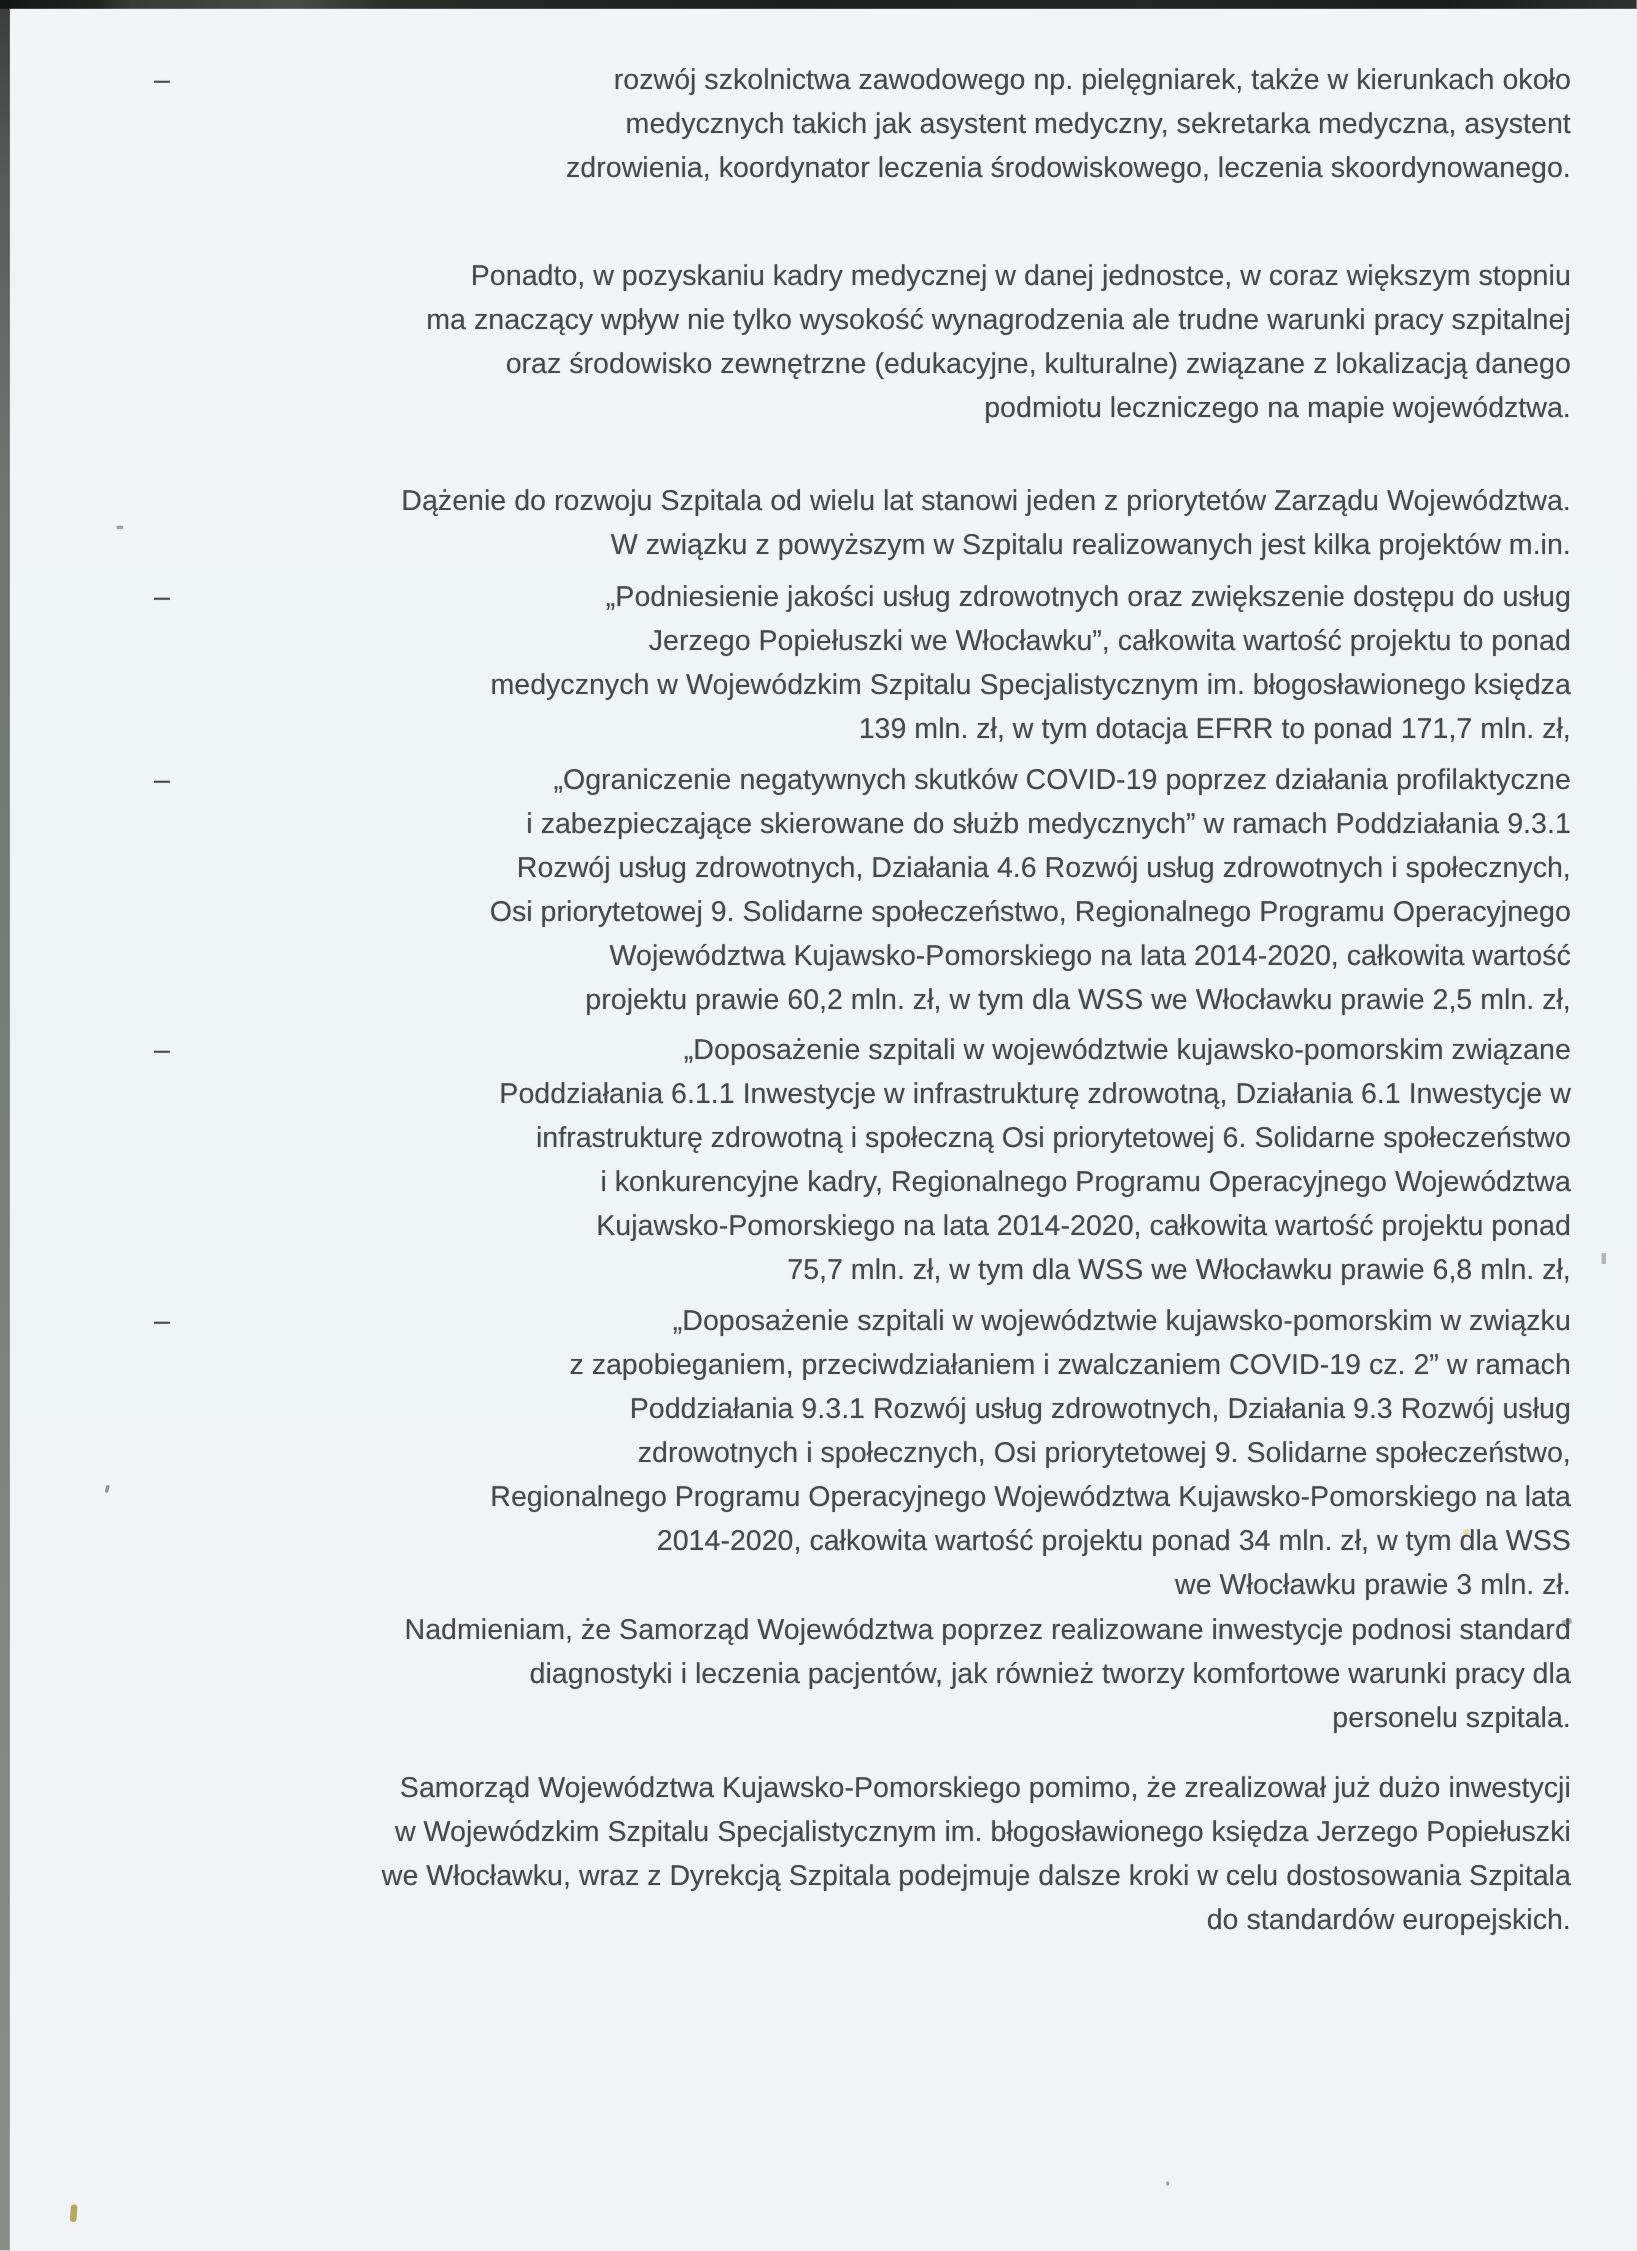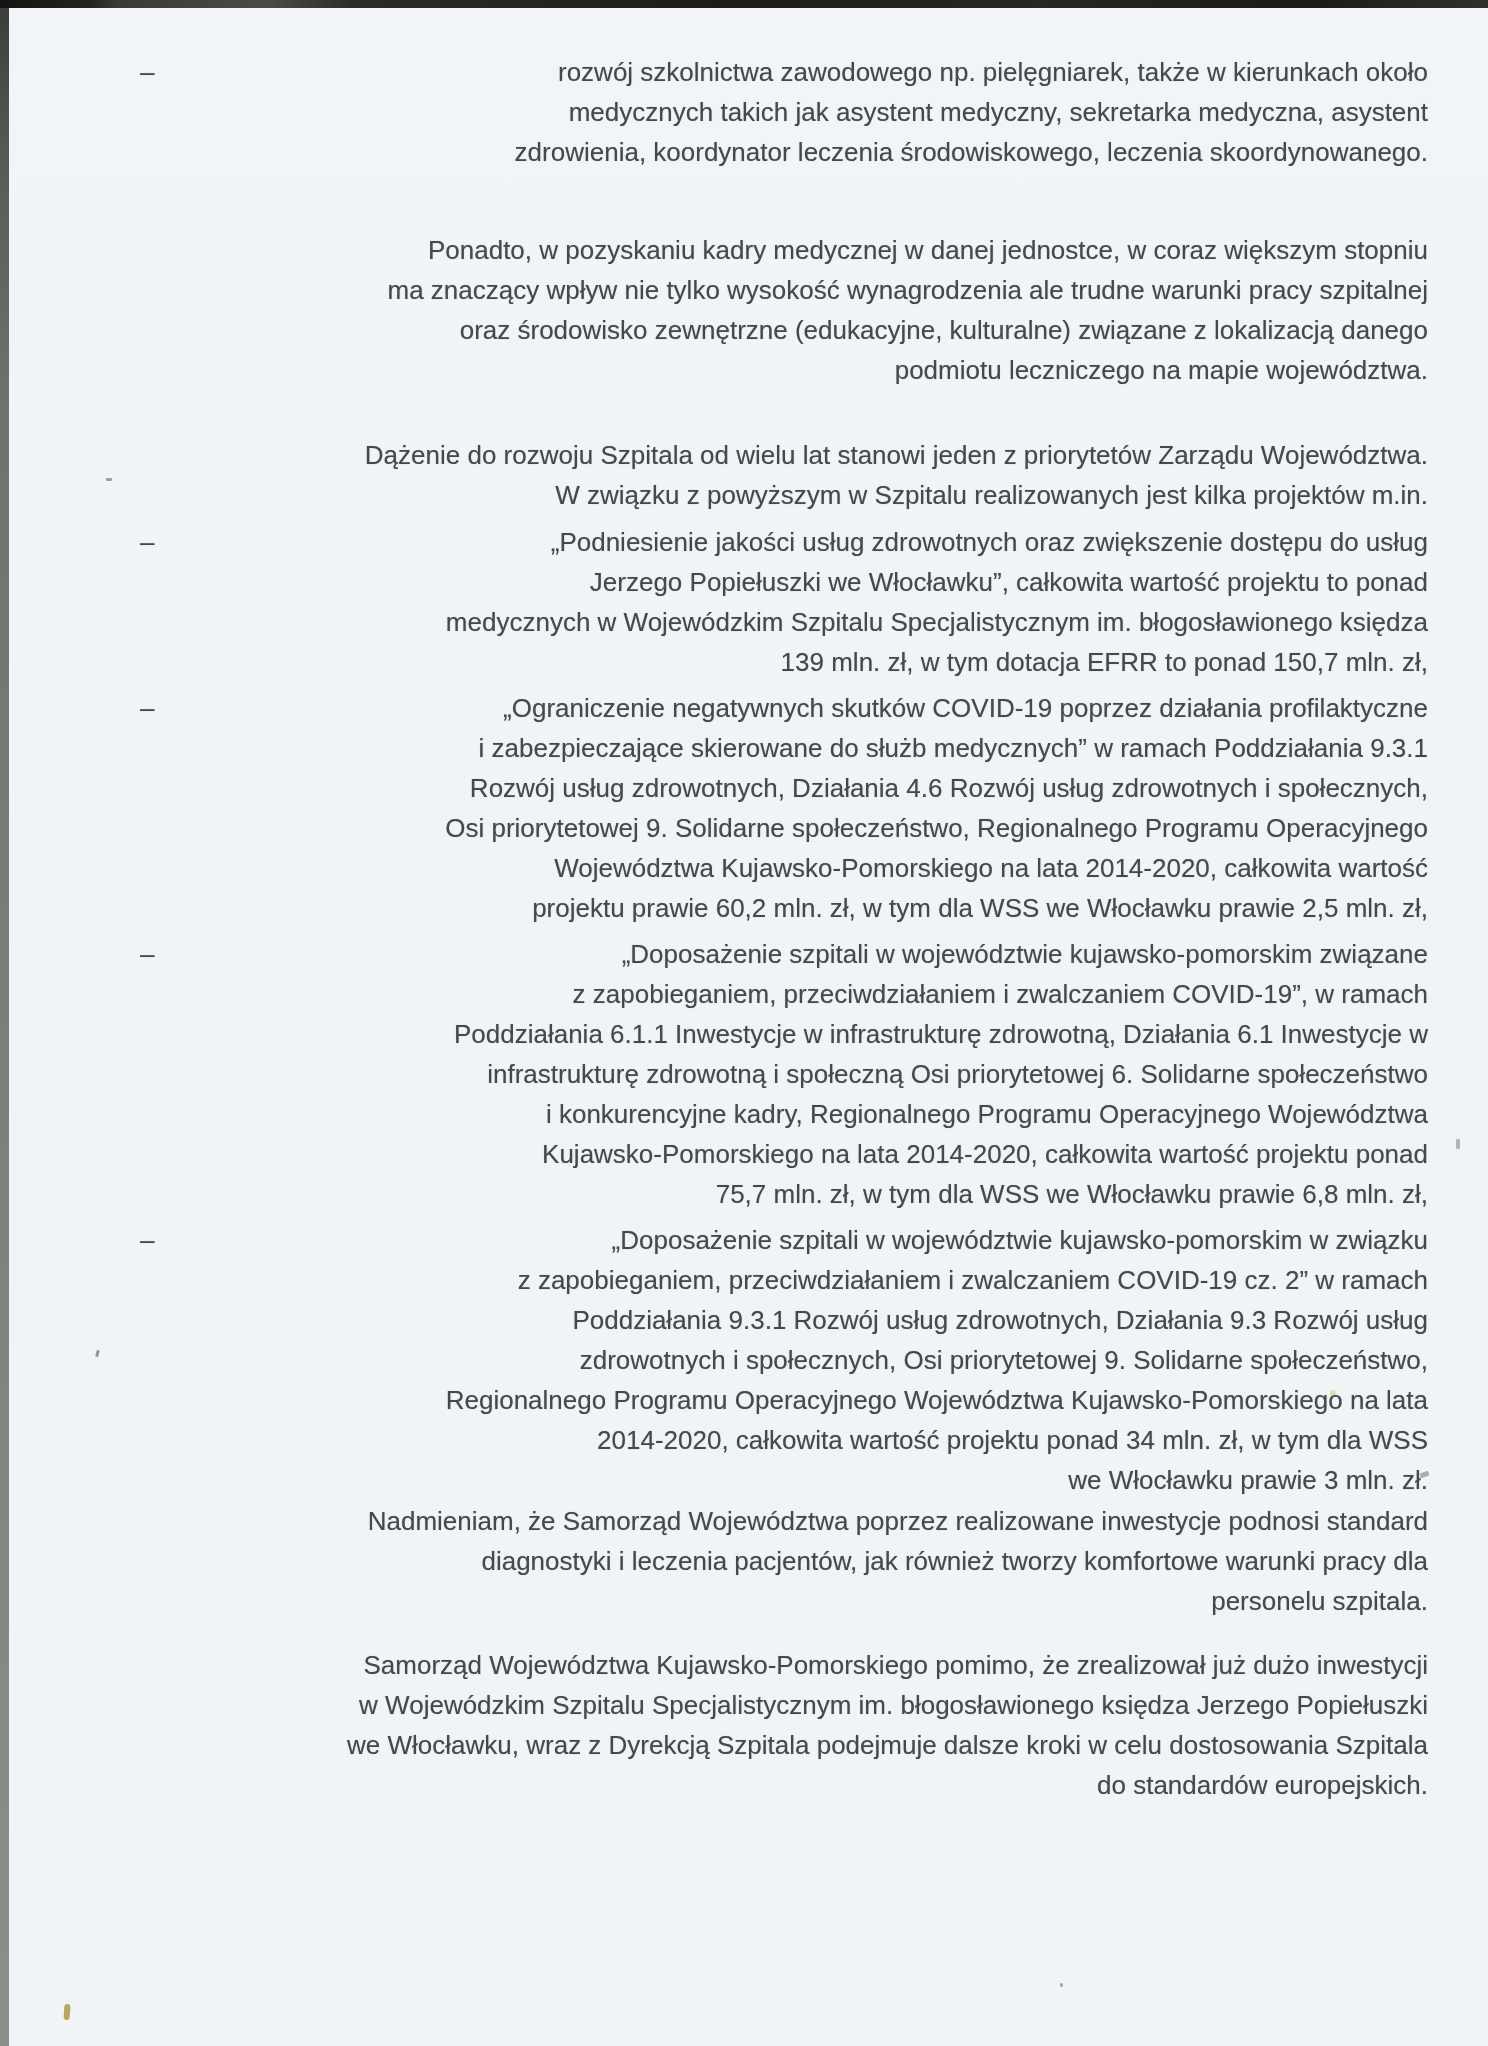--- a/index.html
+++ b/index.html
@@ -89,39 +89,38 @@
       <div class="block paragraph" data-name="paragraph-dazenie">
         <div class="line" data-name="text-line">Dążenie do rozwoju Szpitala od wielu lat stanowi jeden z priorytetów Zarządu Województwa.</div>
         <div class="line" data-name="text-line">W związku z powyższym w Szpitalu realizowanych jest kilka projektów m.in.</div>
       </div>
       <div class="block bullet" data-name="project-bullet-1">
         <span class="marker" data-name="bullet-dash-marker">–</span>
         <div class="lines" data-name="bullet-text">
           <div class="line" data-name="text-line">„Podniesienie jakości usług zdrowotnych oraz zwiększenie dostępu do usług</div>
           <div class="line" data-name="text-line">Jerzego Popiełuszki we Włocławku”, całkowita wartość projektu to ponad</div>
           <div class="line" data-name="text-line">medycznych w Wojewódzkim Szpitalu Specjalistycznym im. błogosławionego księdza</div>
-          <div class="line" data-name="text-line">139 mln. zł, w tym dotacja EFRR to ponad 150,7 mln. zł,</div>
+          <div class="line" data-name="text-line">139 mln. zł, w tym dotacja EFRR to ponad 171,7 mln. zł,</div>
         </div>
       </div>
       <div class="block bullet" data-name="project-bullet-2">
         <span class="marker" data-name="bullet-dash-marker">–</span>
         <div class="lines" data-name="bullet-text">
           <div class="line" data-name="text-line">„Ograniczenie negatywnych skutków COVID-19 poprzez działania profilaktyczne</div>
           <div class="line" data-name="text-line">i zabezpieczające skierowane do służb medycznych” w ramach Poddziałania 9.3.1</div>
           <div class="line" data-name="text-line">Rozwój usług zdrowotnych, Działania 4.6 Rozwój usług zdrowotnych i społecznych,</div>
           <div class="line" data-name="text-line">Osi priorytetowej 9. Solidarne społeczeństwo, Regionalnego Programu Operacyjnego</div>
           <div class="line" data-name="text-line">Województwa Kujawsko-Pomorskiego na lata 2014-2020, całkowita wartość</div>
           <div class="line" data-name="text-line">projektu prawie 60,2 mln. zł, w tym dla WSS we Włocławku prawie 2,5 mln. zł,</div>
         </div>
       </div>
       <div class="block bullet" data-name="project-bullet-3">
         <span class="marker" data-name="bullet-dash-marker">–</span>
         <div class="lines" data-name="bullet-text">
           <div class="line" data-name="text-line">„Doposażenie szpitali w województwie kujawsko-pomorskim związane</div>
-          <div class="line" data-name="text-line">z zapobieganiem, przeciwdziałaniem i zwalczaniem COVID-19”, w ramach</div>
           <div class="line" data-name="text-line">Poddziałania 6.1.1 Inwestycje w infrastrukturę zdrowotną, Działania 6.1 Inwestycje w</div>
           <div class="line" data-name="text-line">infrastrukturę zdrowotną i społeczną Osi priorytetowej 6. Solidarne społeczeństwo</div>
           <div class="line" data-name="text-line">i konkurencyjne kadry, Regionalnego Programu Operacyjnego Województwa</div>
           <div class="line" data-name="text-line">Kujawsko-Pomorskiego na lata 2014-2020, całkowita wartość projektu ponad</div>
           <div class="line" data-name="text-line">75,7 mln. zł, w tym dla WSS we Włocławku prawie 6,8 mln. zł,</div>
         </div>
       </div>
       <div class="block bullet" data-name="project-bullet-4">
         <span class="marker" data-name="bullet-dash-marker">–</span>
         <div class="lines" data-name="bullet-text">

